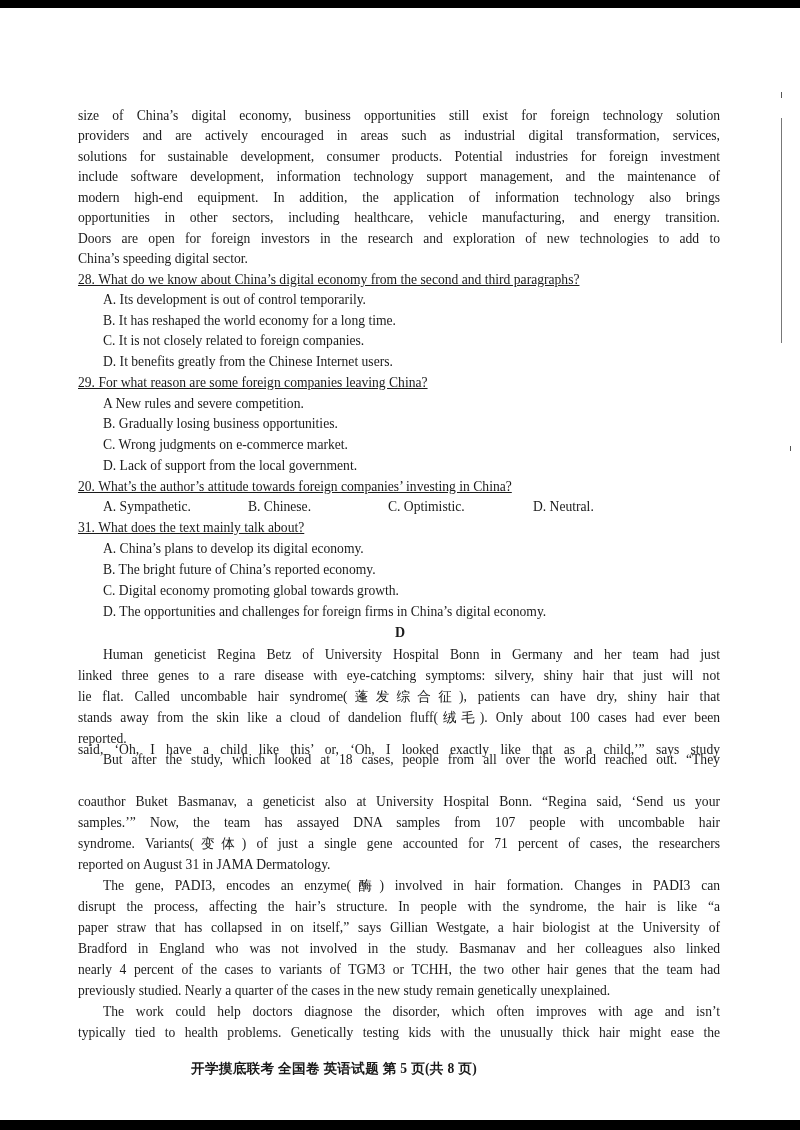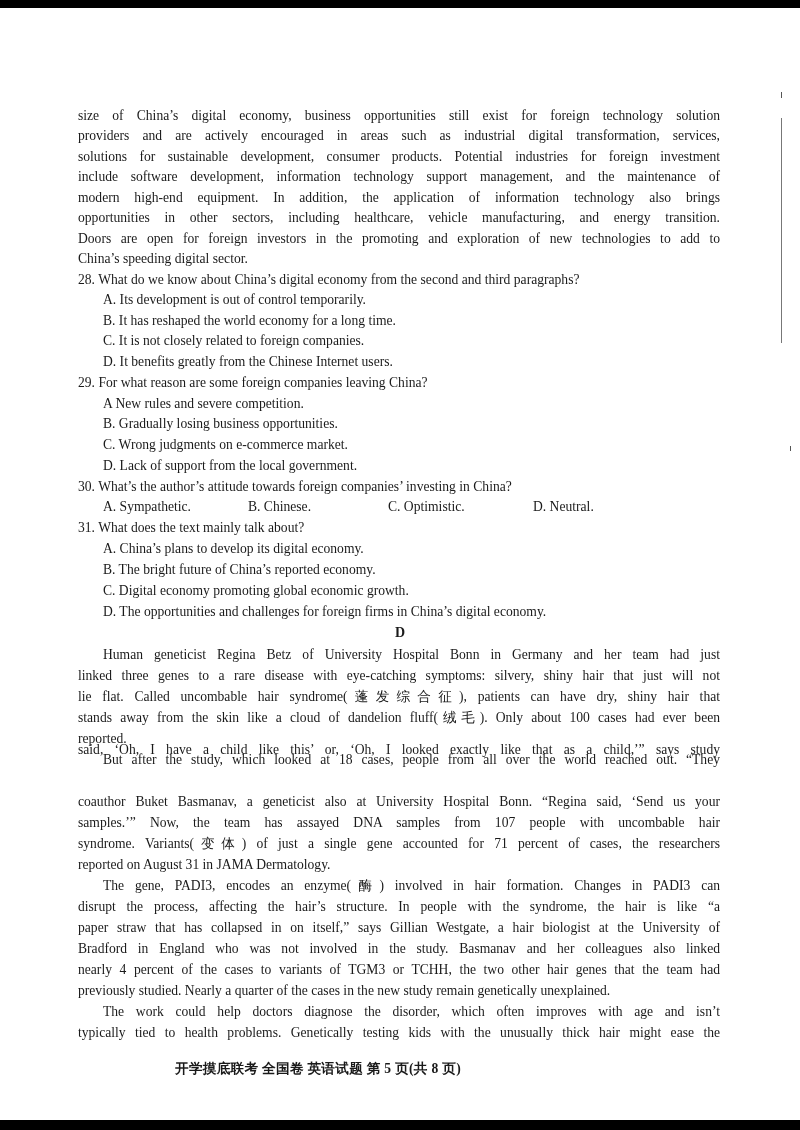--- a/index.html
+++ b/index.html
@@ -12,80 +12,80 @@
   .bar-top { position: absolute; left: 0; top: 0; width: 800px; height: 8px; background: #000; }
   .bar-bottom { position: absolute; left: 0; top: 1120px; width: 800px; height: 10px; background: #000; }
   .page { position: absolute; left: 0; top: 0; width: 800px; height: 1130px; }
   .line {
     position: absolute; left: 78px; width: 642px;
     font-size: 13.6px; line-height: 20px; height: 20px;
     white-space: nowrap; overflow: visible;
   }
   .just { text-align: justify; text-align-last: justify; }
   .indent { left: 103px; width: 617px; }
-  .q { left: 78px; }
+  .q { left: 78px; text-decoration: underline; }
   .opt { left: 103px; }
   .opt-row { position: absolute; left: 0; top: 0; height: 20px; font-size: 13.6px; line-height: 20px; white-space: nowrap; font-family: Liberation Serif, serif; }
   .section-letter {
     position: absolute; left: 0; width: 800px; text-align: center;
     font-weight: bold; font-size: 14px; line-height: 20px;
   }
   .footer {
-    position: absolute; left: 0; width: 636px; text-align: center;
+    position: absolute; left: 16px; width: 636px; text-align: center;
     font-size: 13.6px; line-height: 20px; font-weight: bold; letter-spacing: 0.3px;
   }
   .margin-line { position: absolute; background: #555; }
 </style>
 </head>
 <body>
 
 <div class="bar-top"></div>
 
 <div class="page">
 
   <div>
     <div class="line just" style="top:106px">size of China’s digital economy, business opportunities still exist for foreign technology solution</div>
     <div class="line just" style="top:126px">providers and are actively encouraged in areas such as industrial digital transformation, services,</div>
     <div class="line just" style="top:147px">solutions for sustainable development, consumer products. Potential industries for foreign investment</div>
     <div class="line just" style="top:167px">include software development, information technology support management, and the maintenance of</div>
     <div class="line just" style="top:188px">modern high-end equipment. In addition, the application of information technology also brings</div>
     <div class="line just" style="top:208px">opportunities in other sectors, including healthcare, vehicle manufacturing, and energy transition.</div>
-    <div class="line just" style="top:229px">Doors are open for foreign investors in the promoting and exploration of new technologies to add to</div>
+    <div class="line just" style="top:229px">Doors are open for foreign investors in the research and exploration of new technologies to add to</div>
     <div class="line" style="top:249px">China’s speeding digital sector.</div>
   </div>
 
   <div>
     <div class="line q" style="top:270px">28. What do we know about China’s digital economy from the second and third paragraphs?</div>
     <div class="line opt" style="top:290px">A. Its development is out of control temporarily.</div>
     <div class="line opt" style="top:311px">B. It has reshaped the world economy for a long time.</div>
     <div class="line opt" style="top:331px">C. It is not closely related to foreign companies.</div>
     <div class="line opt" style="top:352px">D. It benefits greatly from the Chinese Internet users.</div>
   </div>
 
   <div>
     <div class="line q" style="top:373px">29. For what reason are some foreign companies leaving China?</div>
     <div class="line opt" style="top:394px">A  New rules and severe competition.</div>
     <div class="line opt" style="top:414px">B. Gradually losing business opportunities.</div>
     <div class="line opt" style="top:435px">C. Wrong judgments on e-commerce market.</div>
     <div class="line opt" style="top:456px">D. Lack of support from the local government.</div>
   </div>
 
   <div>
-    <div class="line q" style="top:477px">30. What’s the author’s attitude towards foreign companies’ investing in China?</div>
+    <div class="line q" style="top:477px">20. What’s the author’s attitude towards foreign companies’ investing in China?</div>
     <div class="opt-row" style="top:497px; left:103px">A. Sympathetic.</div>
     <div class="opt-row" style="top:497px; left:248px">B. Chinese.</div>
     <div class="opt-row" style="top:497px; left:388px">C. Optimistic.</div>
     <div class="opt-row" style="top:497px; left:533px">D. Neutral.</div>
   </div>
 
   <div>
     <div class="line q" style="top:518px">31. What does the text mainly talk about?</div>
     <div class="line opt" style="top:539px">A. China’s plans to develop its digital economy.</div>
     <div class="line opt" style="top:560px">B. The bright future of China’s reported economy.</div>
-    <div class="line opt" style="top:581px">C. Digital economy promoting global economic growth.</div>
+    <div class="line opt" style="top:581px">C. Digital economy promoting global towards growth.</div>
     <div class="line opt" style="top:602px">D. The opportunities and challenges for foreign firms in China’s digital economy.</div>
   </div>
 
   <div class="section-letter" style="top:623px">D</div>
 
   <div>
     <div>
       <div class="line just indent" style="top:645px">Human geneticist Regina Betz of University Hospital Bonn in Germany and her team had just</div>
       <div class="line just" style="top:666px">linked three genes to a rare disease with eye-catching symptoms: silvery, shiny hair that just will not</div>
       <div class="line just" style="top:687px">lie flat. Called uncombable hair syndrome(蓬发综合征), patients can have dry, shiny hair that</div>

